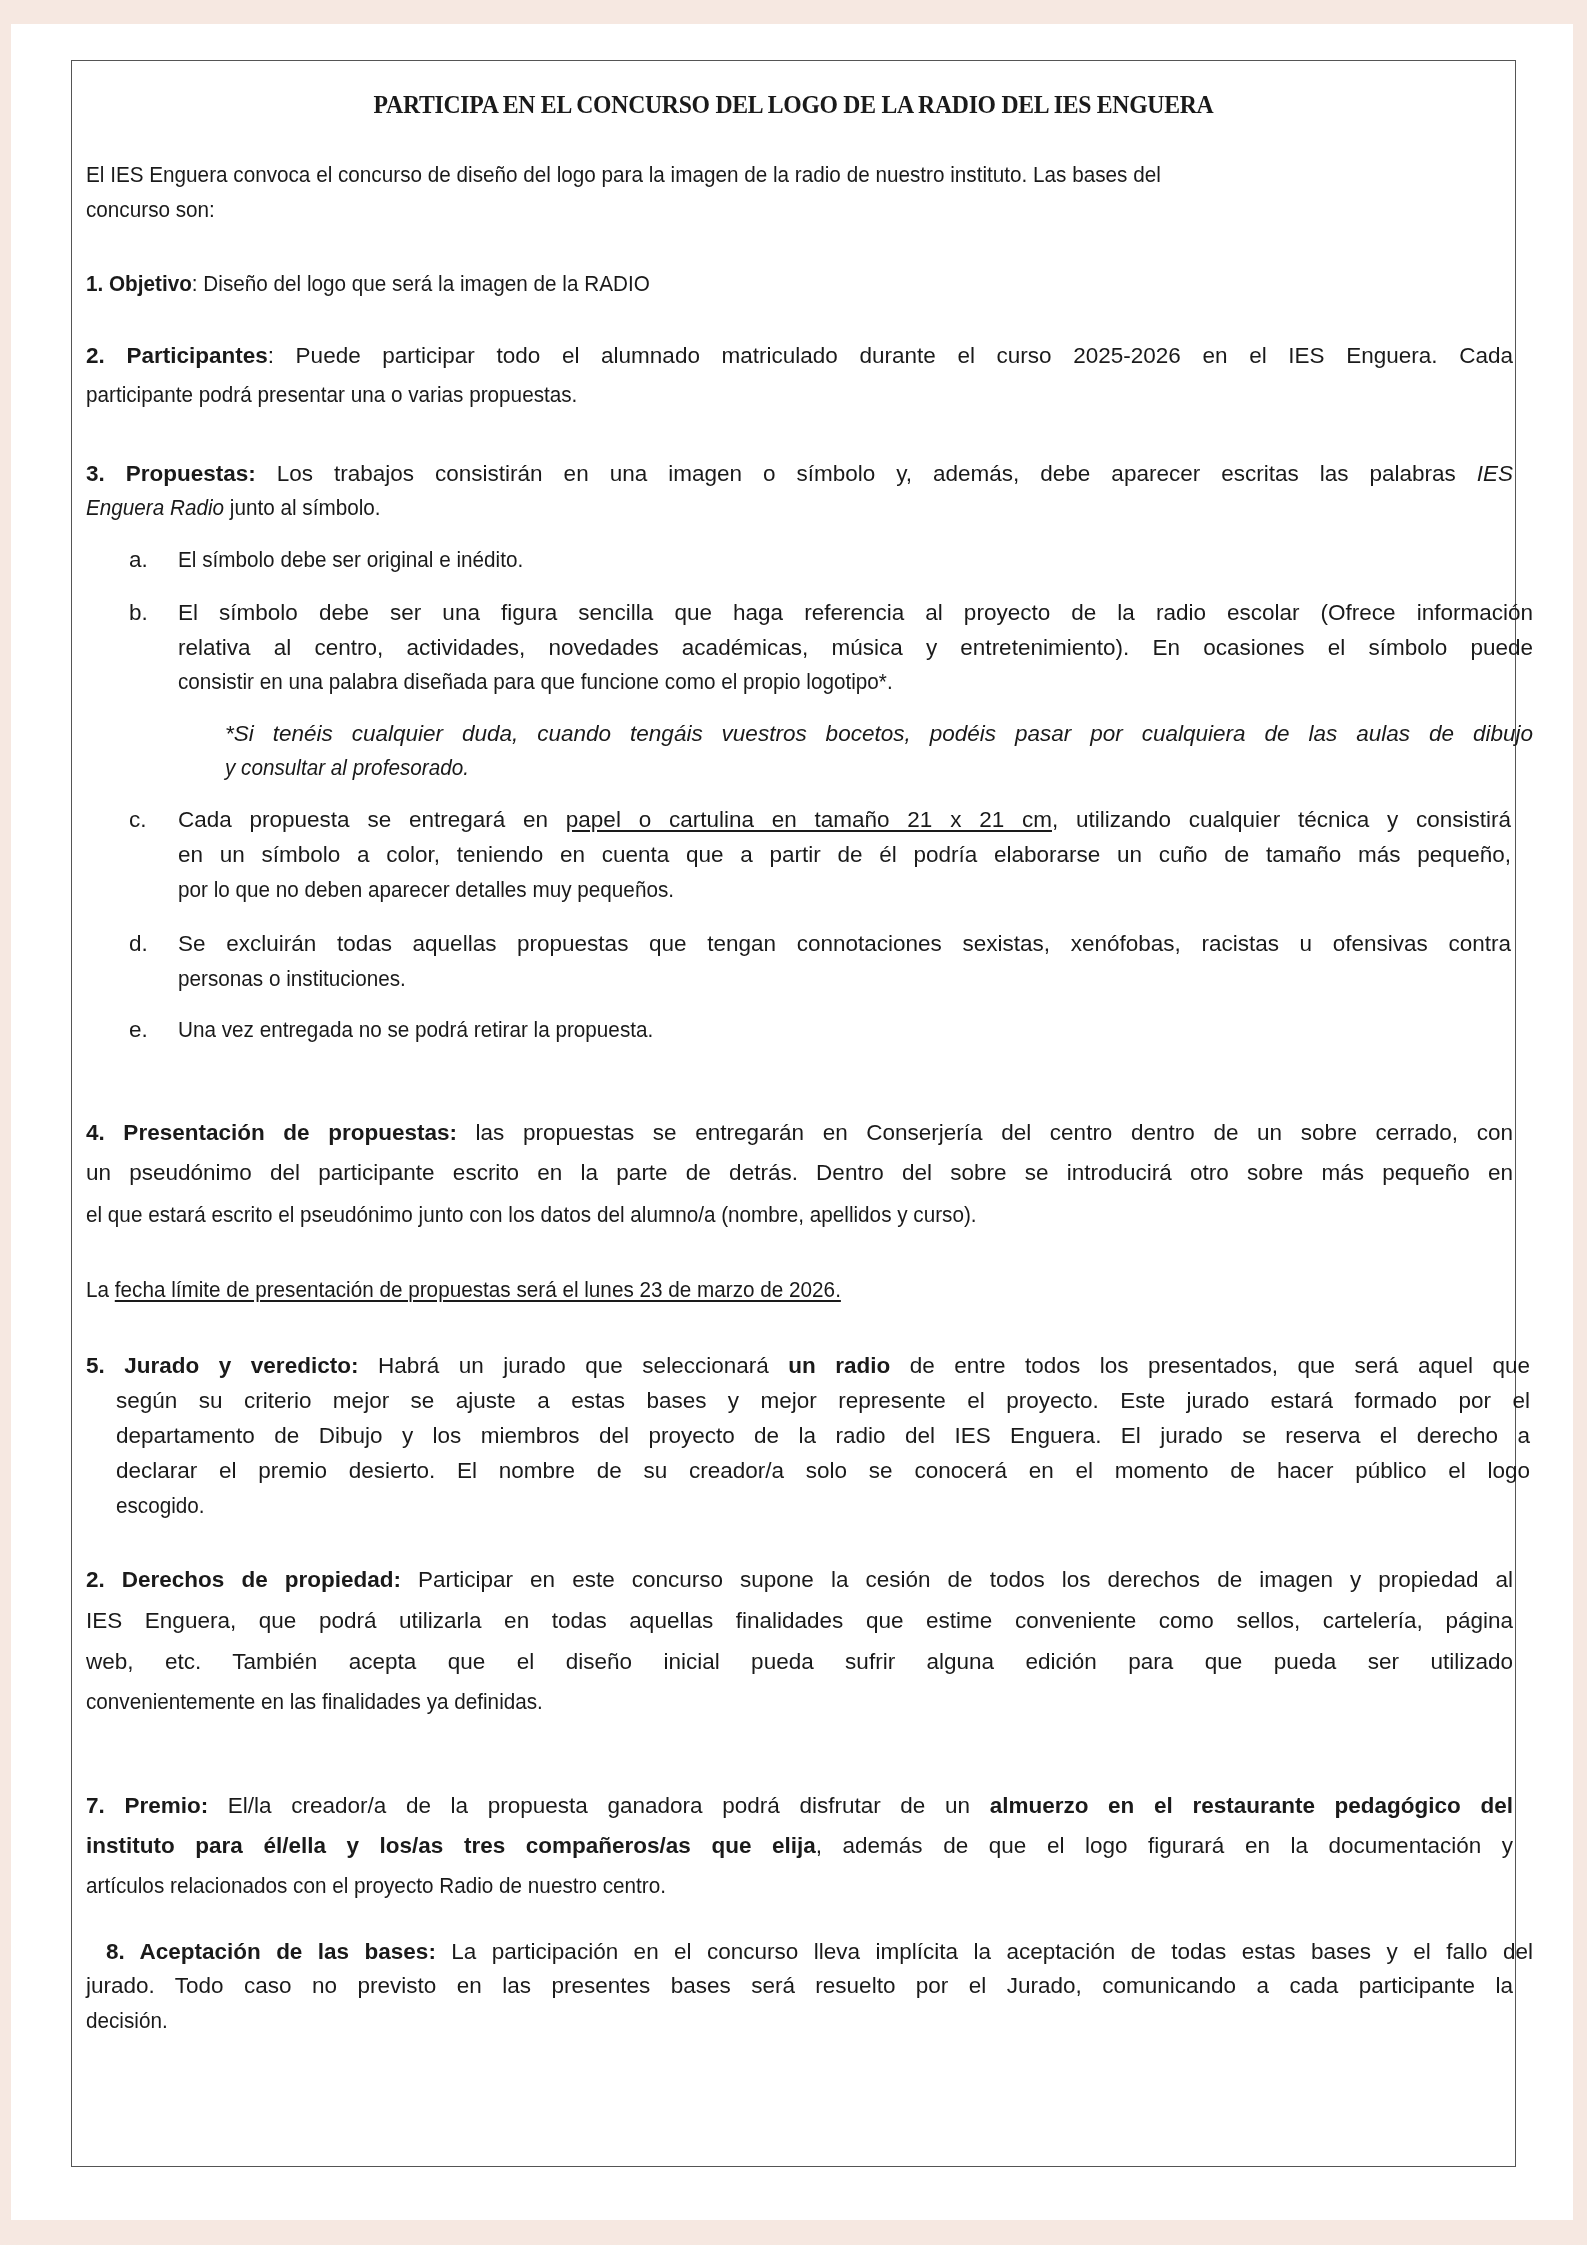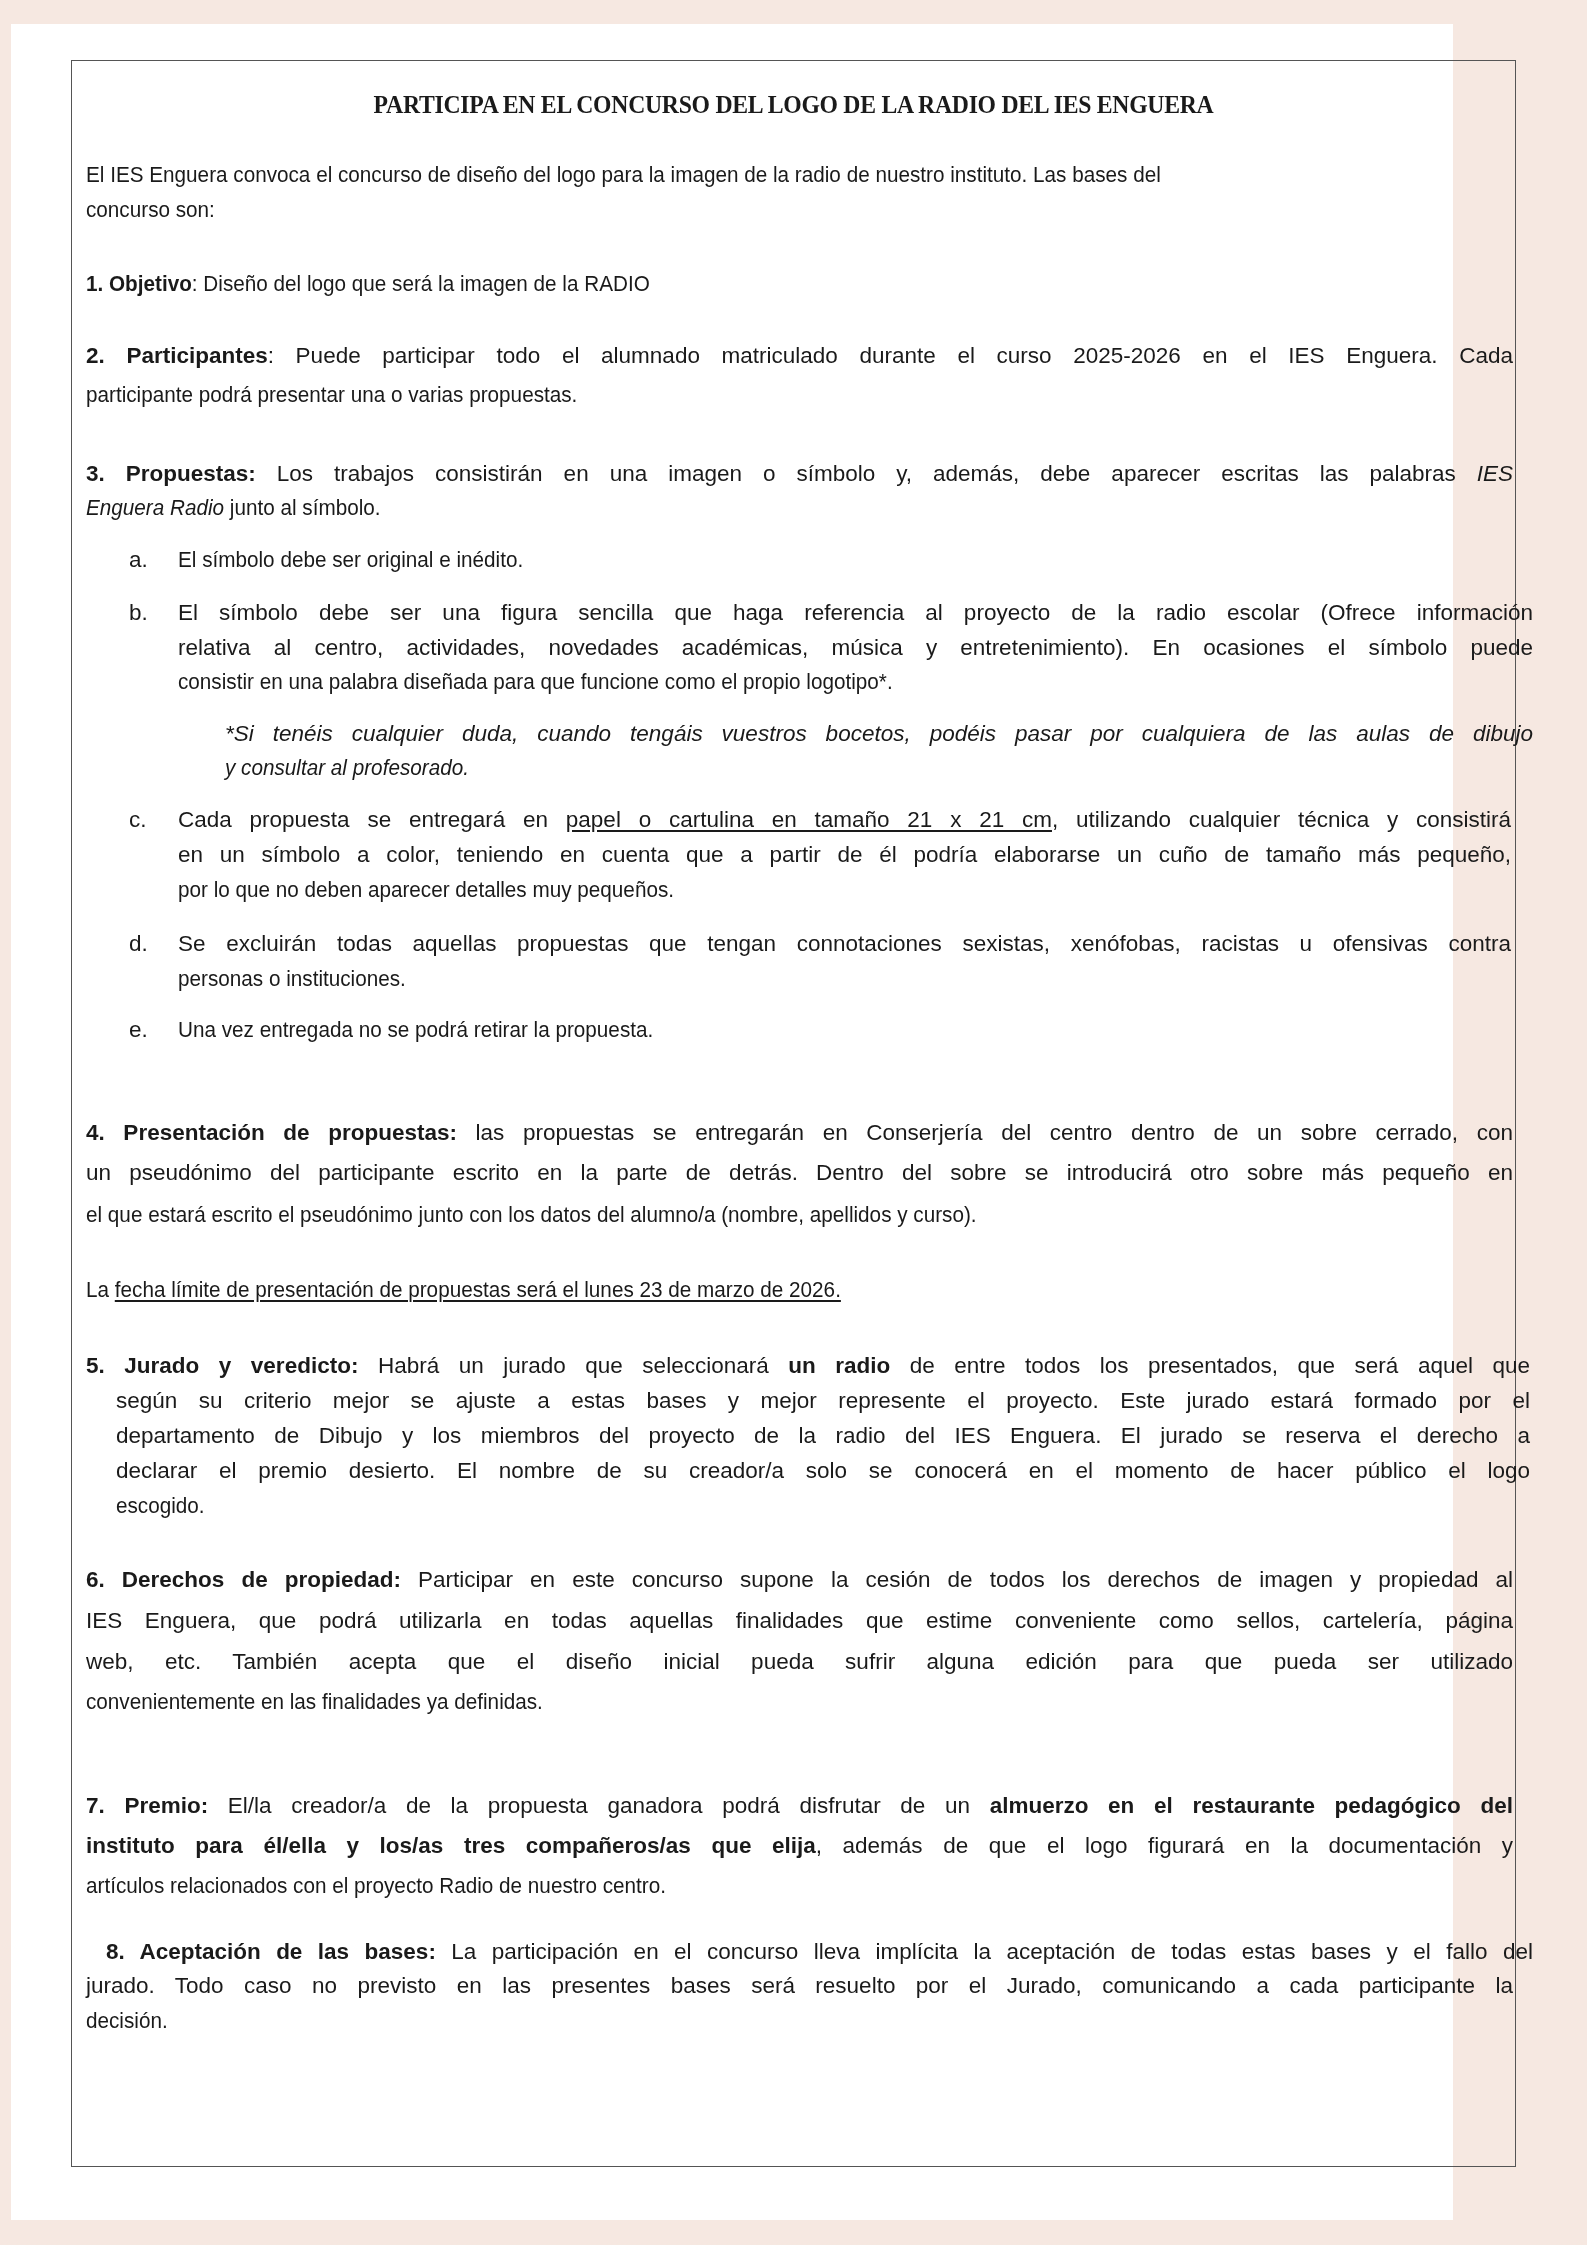--- a/index.html
+++ b/index.html
@@ -3,21 +3,21 @@
 <meta charset="utf-8">
 <style>
   html, body { margin: 0; padding: 0; }
   body {
     width: 1587px; height: 2245px; position: relative; overflow: hidden;
     background: #f6e8e1;
     font-family: "Liberation Sans", sans-serif;
     color: #1a1a1a;
   }
   .page {
-    position: absolute; left: 11px; top: 24px; width: 1442px; height: 2196px;
+    position: absolute; left: 11px; top: 24px; width: 1562px; height: 2196px;
     background: #ffffff;
   }
   .frame {
     position: absolute; left: 60px; top: 36px; width: 1445px; height: 2107px;
     border: 1.5px solid #555;
     box-sizing: border-box;
   }
   .title {
     position: absolute; left: 60px; width: 1445px; top: 66px;
     text-align: center;
@@ -86,21 +86,21 @@
   <div class="line" style="top: 1176px; transform: scaleX(0.92);">el que estará escrito el pseudónimo junto con los datos del alumno/a (nombre, apellidos y curso).</div>
 
   <div class="line" style="top: 1251px; transform: scaleX(0.92);"><span>La </span><span class="u">fecha límite de presentación de propuestas será el lunes 23 de marzo de 2026.</span></div>
 
   <div class="line j" style="top: 1327px; width: 1444px; white-space: normal; display: block;"><span class="b">5. Jurado y veredicto:</span><span> Habrá un jurado que seleccionará </span><span class="b">un radio</span><span> de entre todos los presentados, que será aquel que</span></div>
   <div class="line ind5 j" style="top: 1362px; width: 1414px; white-space: normal; display: block;">según su criterio mejor se ajuste a estas bases y mejor represente el proyecto. Este jurado estará formado por el</div>
   <div class="line ind5 j" style="top: 1397px; width: 1414px; white-space: normal; display: block;">departamento de Dibujo y los miembros del proyecto de la radio del IES Enguera.  El jurado se reserva el derecho a</div>
   <div class="line ind5 j" style="top: 1432px; width: 1414px; white-space: normal; display: block;">declarar el premio desierto. El nombre de su creador/a solo se conocerá en el momento de hacer público el logo</div>
   <div class="line ind5" style="top: 1467px; transform: scaleX(0.92);">escogido.</div>
 
-  <div class="line j" style="top: 1541px; width: 1427px; white-space: normal; display: block;"><span class="b">6.  Derechos de propiedad:</span><span> Participar en este concurso supone la cesión de todos los derechos de imagen y propiedad al</span></div>
+  <div class="line j" style="top: 1541px; width: 1427px; white-space: normal; display: block;"><span class="b">2.  Derechos de propiedad:</span><span> Participar en este concurso supone la cesión de todos los derechos de imagen y propiedad al</span></div>
   <div class="line j" style="top: 1582px; width: 1427px; white-space: normal; display: block;">IES Enguera, que podrá utilizarla en todas aquellas finalidades que estime conveniente como sellos, cartelería, página</div>
   <div class="line j" style="top: 1623px; width: 1427px; white-space: normal; display: block;">web, etc. También acepta que el diseño inicial pueda sufrir alguna edición para que pueda ser utilizado</div>
   <div class="line" style="top: 1663px; transform: scaleX(0.92);">convenientemente en las finalidades ya definidas.</div>
 
   <div class="line j" style="top: 1767px; width: 1427px; white-space: normal; display: block;"><span class="b">7. Premio:</span><span> El/la creador/a de la propuesta ganadora podrá disfrutar de un </span><span class="b">almuerzo en el restaurante pedagógico del</span></div>
   <div class="line j" style="top: 1807px; width: 1427px; white-space: normal; display: block;"><span class="b">instituto para él/ella y los/as tres compañeros/as que elija</span><span>, además de que el logo figurará en la documentación y</span></div>
   <div class="line" style="top: 1847px; transform: scaleX(0.92);">artículos relacionados con el proyecto Radio de nuestro centro.</div>
 
   <div class="line j" style="top: 1913px; width: 1427px; white-space: normal; display: block; margin-left: 20px;"><span class="b">8.  Aceptación de las bases:</span><span> La participación en el concurso lleva implícita la aceptación de todas estas bases y el fallo del</span></div>
   <div class="line j" style="top: 1947px; width: 1427px; white-space: normal; display: block;">jurado. Todo caso no previsto en las presentes bases será resuelto por el Jurado, comunicando a cada participante la</div>

